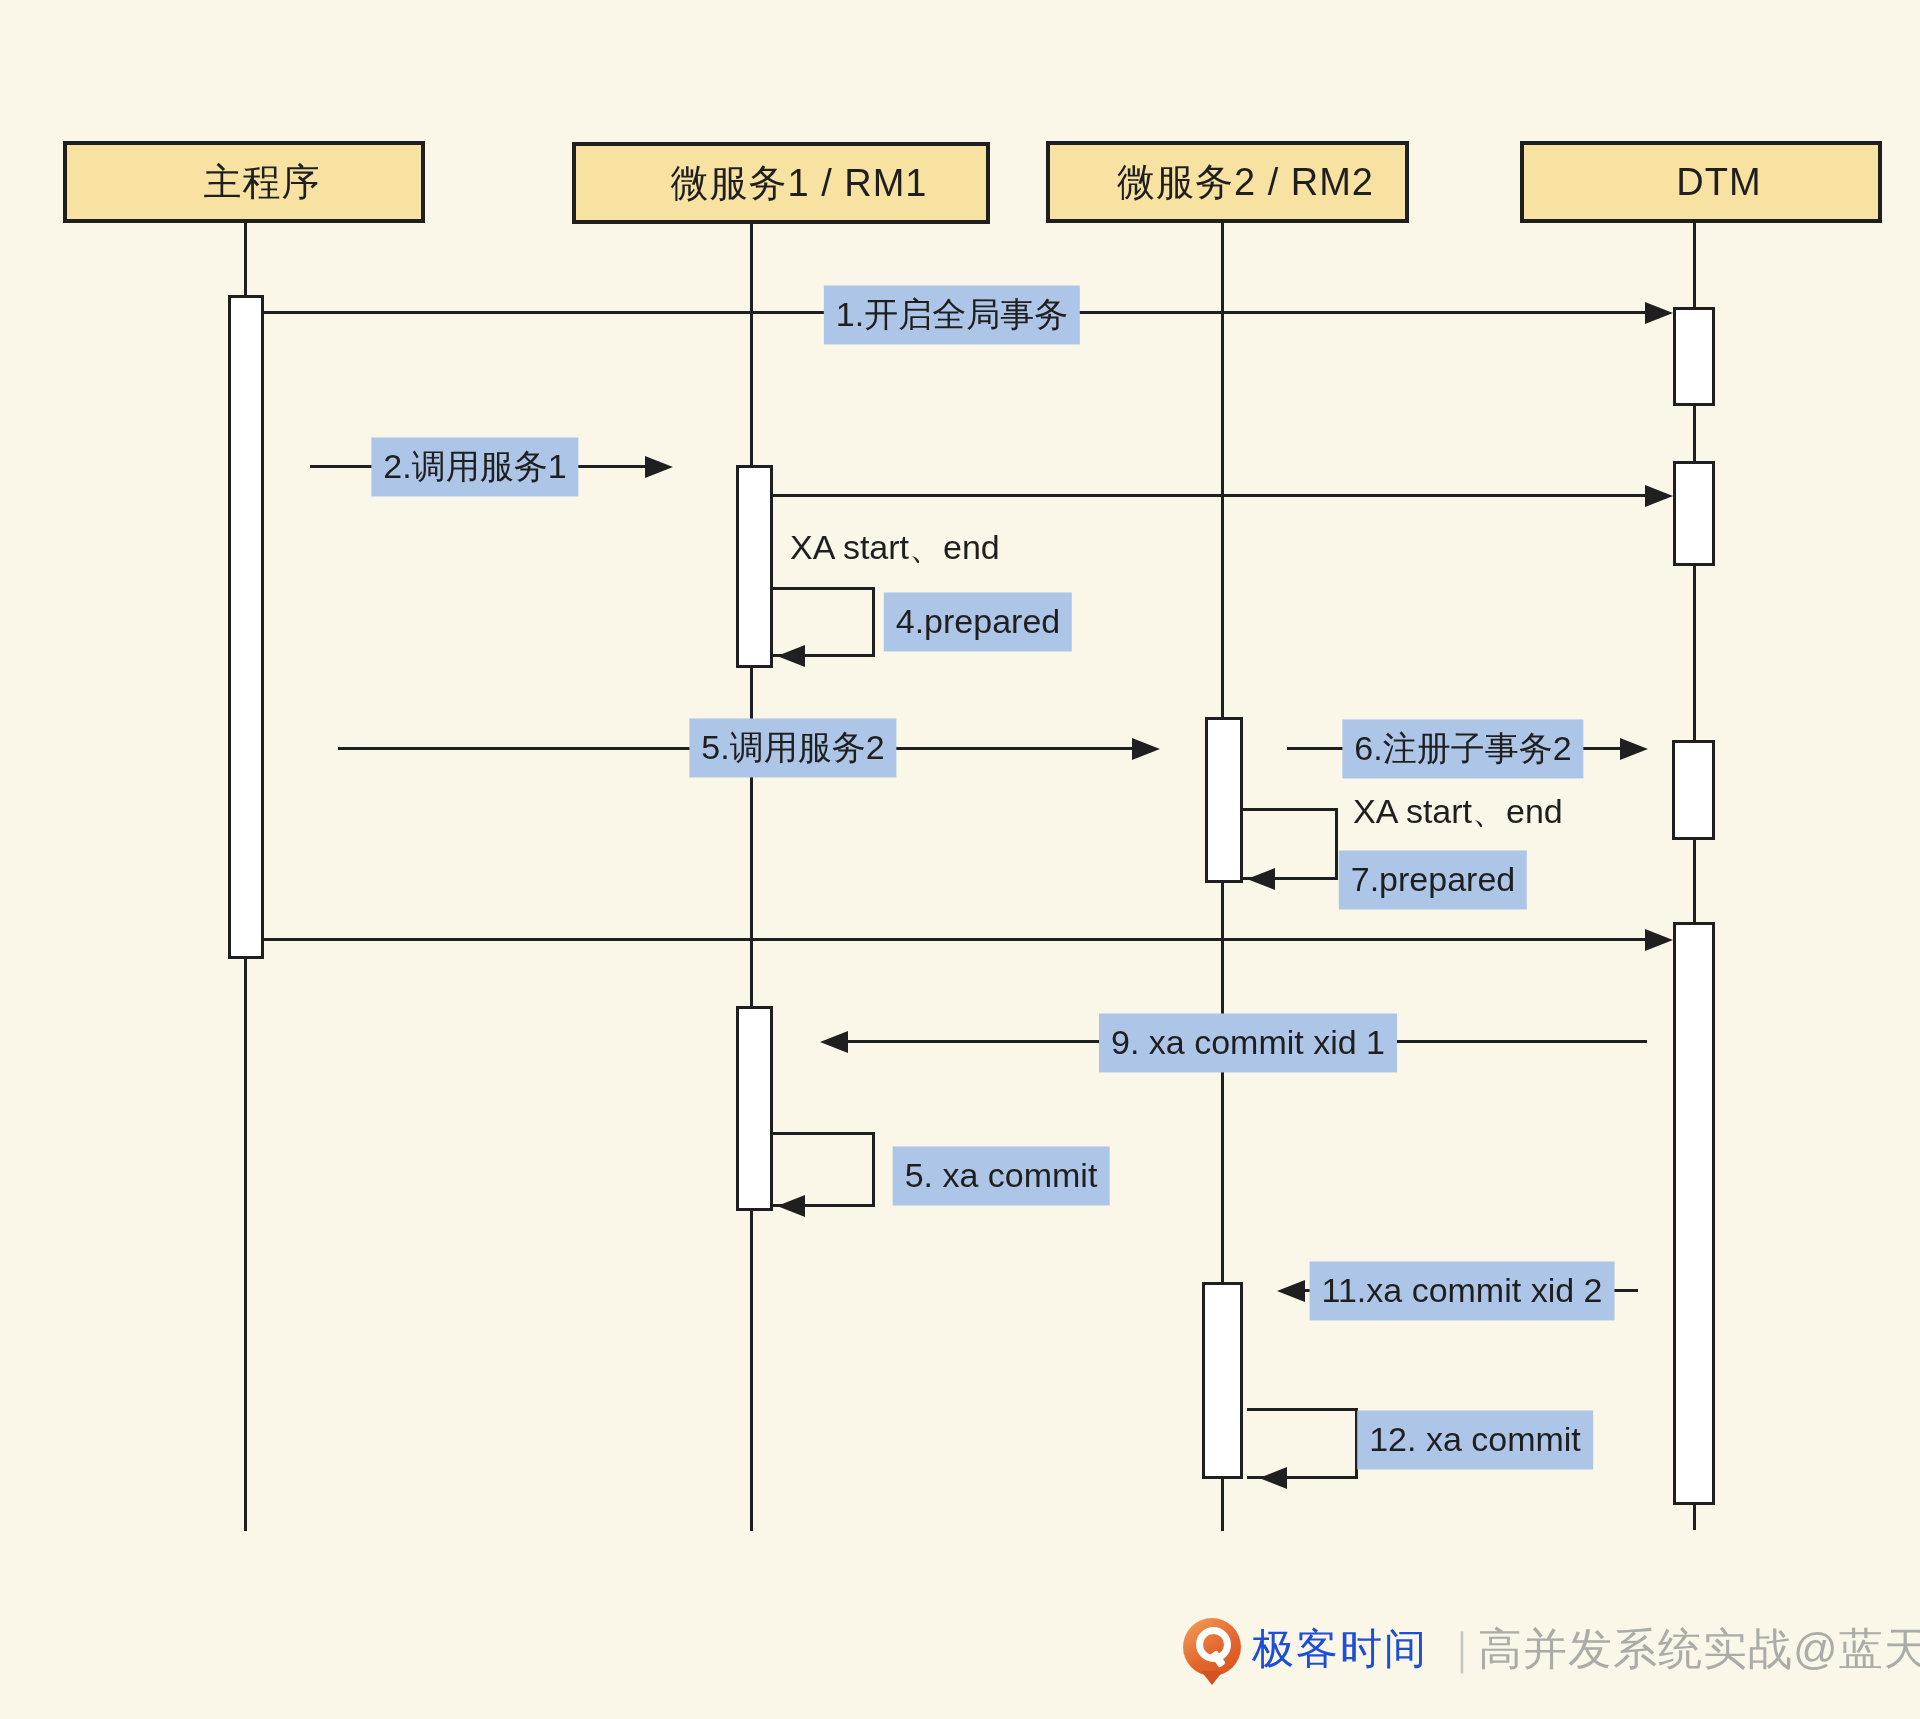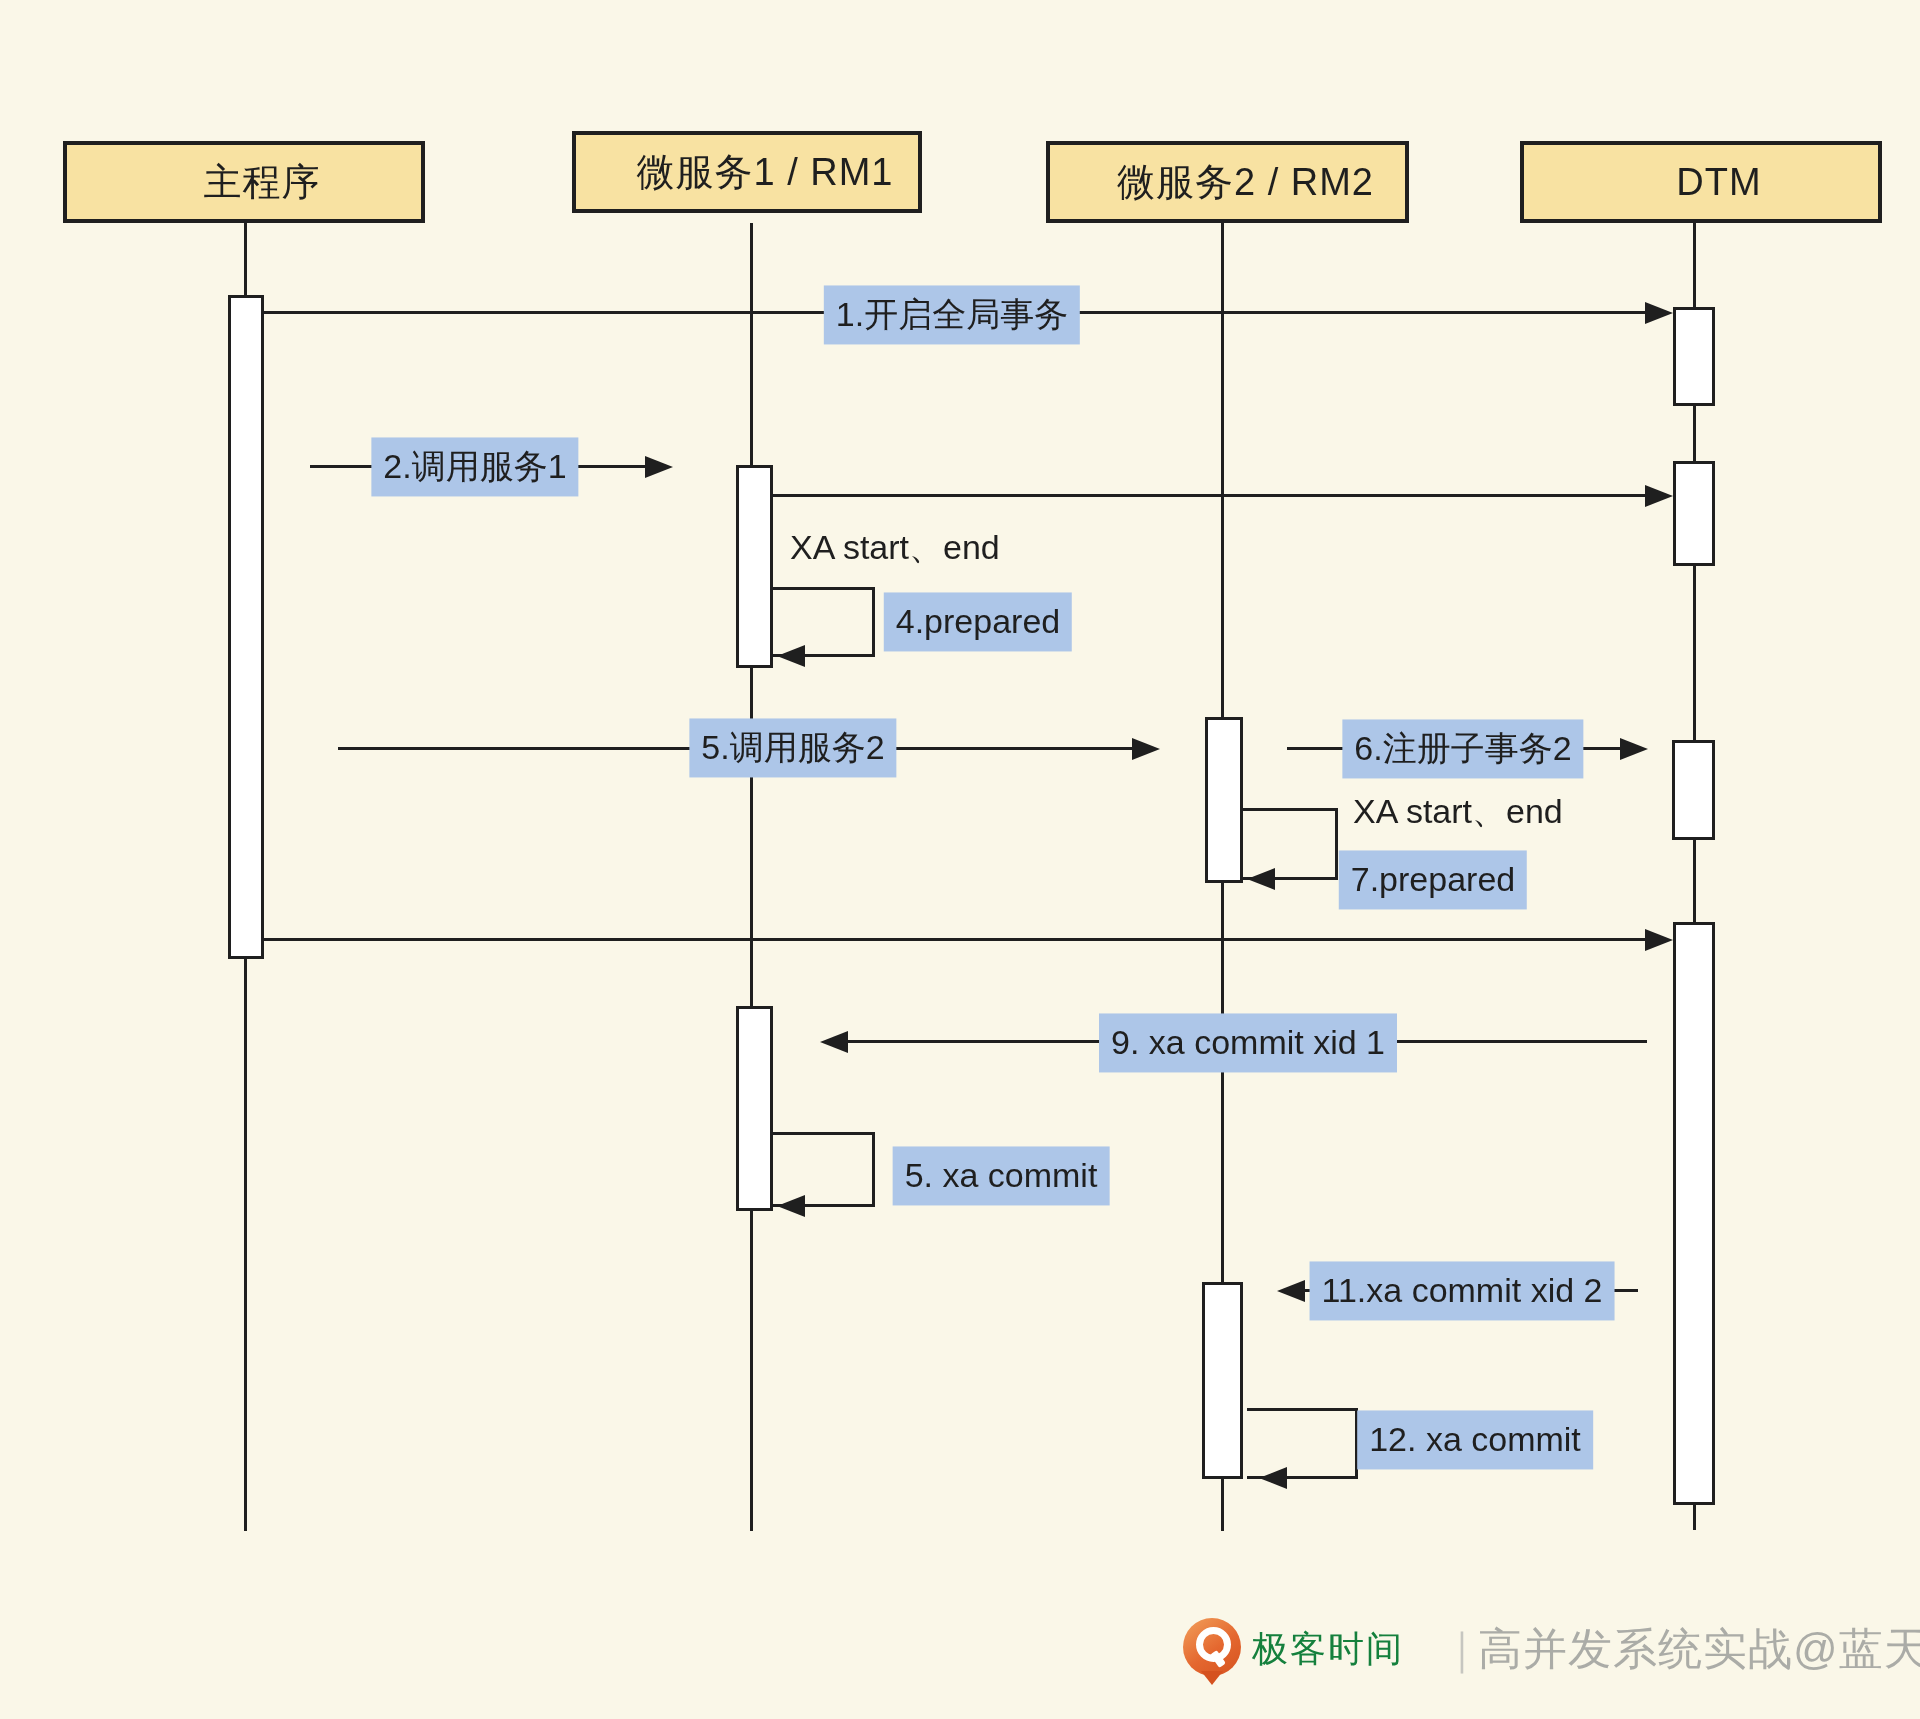--- a/index.html
+++ b/index.html
@@ -39,21 +39,21 @@
   }
   .loop{
     position:absolute;border:3px solid var(--ink);border-left:none;
     box-sizing:border-box;background:transparent;
   }
   .xanote{
     position:absolute;transform:translateY(-50%);
     font-size:34px;white-space:nowrap;
   }
   .footer-text{position:absolute;transform:translateY(-50%);white-space:nowrap;}
-  .brand{font-size:36px;color:#15803d;font-weight:500;letter-spacing:2px;}
+  .brand{font-size:42px;color:#1d4ed8;font-weight:500;letter-spacing:2px;}
   .sep{font-size:42px;color:#C6C6C0;font-weight:300;}
   .credit{font-size:44px;color:#ABACA7;letter-spacing:1px;}
   .logo-pin{
     position:absolute;width:58px;height:58px;border-radius:50%;
     background:linear-gradient(145deg,#F2A05B 0%,#E4672F 55%,#D5521F 100%);
   }
   .logo-pin::after{
     content:'';position:absolute;bottom:-9px;left:50%;transform:translateX(-50%);
     border-left:11px solid transparent;border-right:11px solid transparent;
     border-top:14px solid #D5521F;
@@ -73,21 +73,21 @@
 <div class="stage">
 
   <div class="lifeline" style="left:244px;top:223px;height:1308px"></div>
   <div class="lifeline" style="left:750px;top:223px;height:1308px"></div>
   <div class="lifeline" style="left:1221px;top:223px;height:1308px"></div>
   <div class="lifeline" style="left:1693px;top:223px;height:1307px"></div>
 
   <div class="actor" style="left:63px;top:141px;width:362px">
     <span>主程序</span>
   </div>
-  <div class="actor" style="left:572px;top:131px;width:350px">
+  <div class="actor" style="left:572px;top:142px;width:418px">
     <span>微服务1 / RM1</span>
   </div>
   <div class="actor" style="left:1046px;top:141px;width:363px">
     <span>微服务2 / RM2</span>
   </div>
   <div class="actor" style="left:1520px;top:141px;width:362px">
     <span>DTM</span>
   </div>
 
   <div class="bar" style="left:228px;top:295px;width:36px;height:664px"></div>

